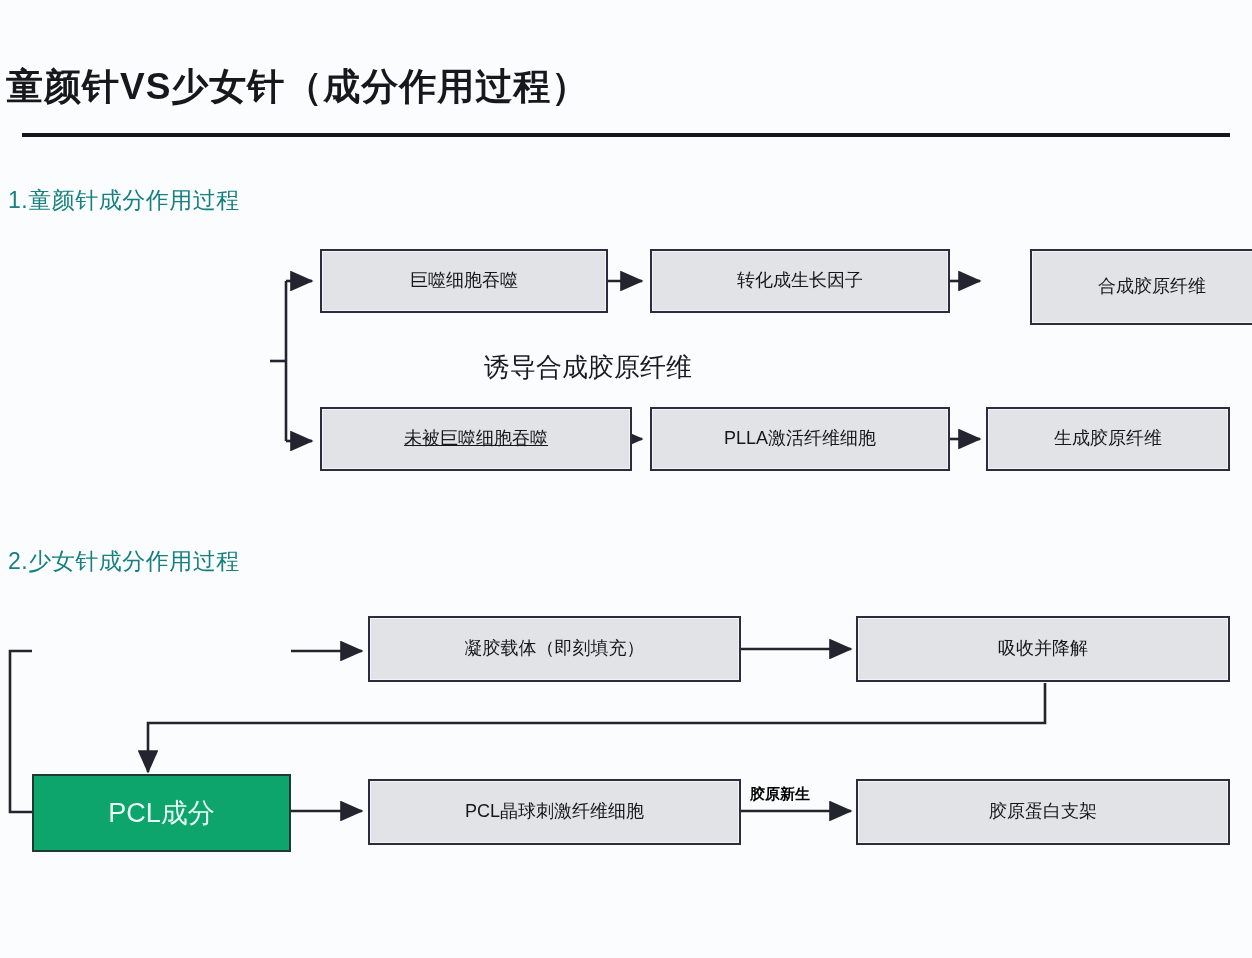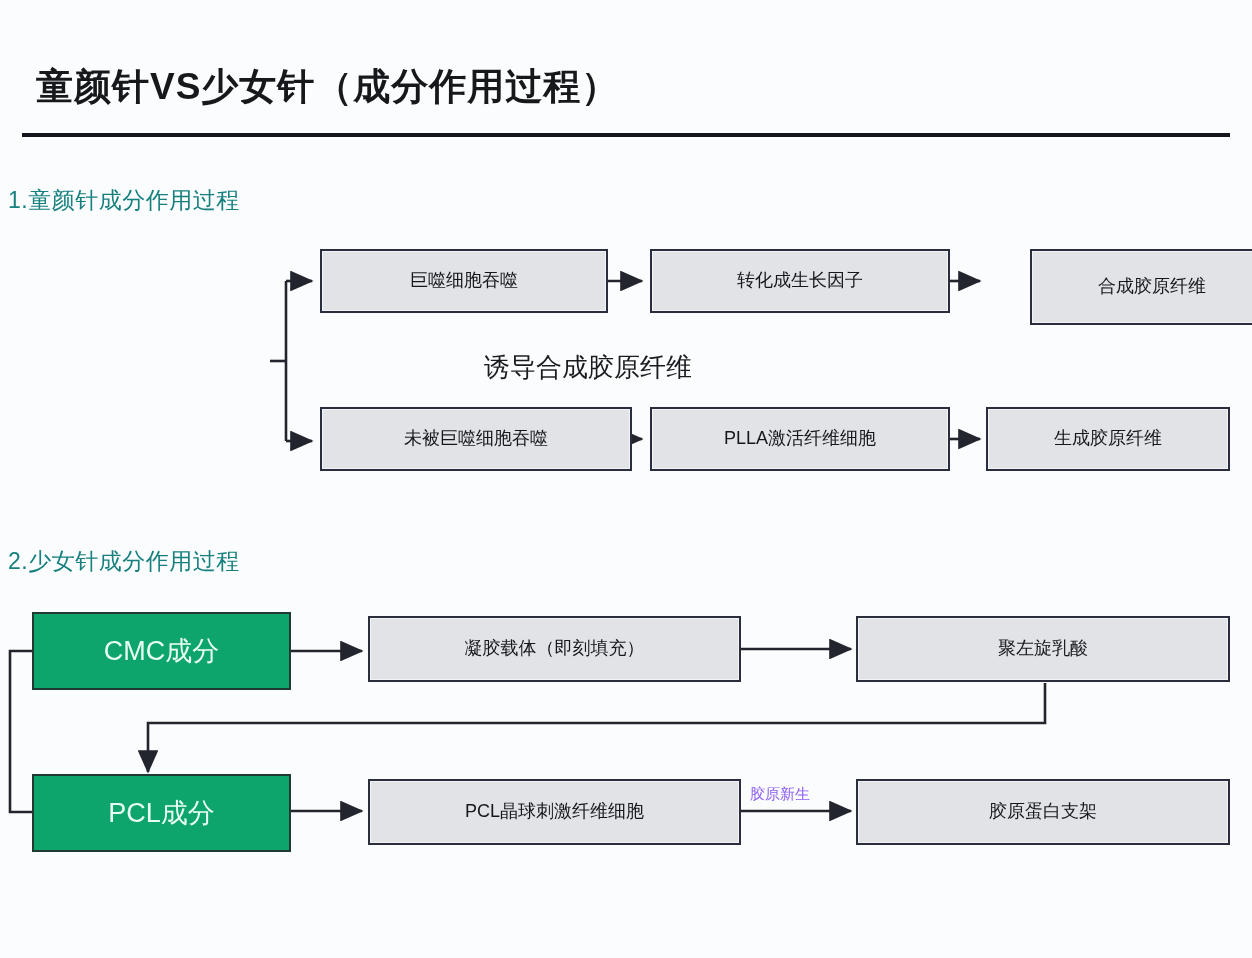--- a/index.html
+++ b/index.html
@@ -6,21 +6,21 @@
   body{
     width:1252px;height:958px;
     background:#fbfcfd;
     font-family:"Liberation Sans","DejaVu Sans",sans-serif;
     position:relative;
     overflow:hidden;
   }
   .page{position:absolute;inset:0;}
 
   #page-title{
-    position:absolute;left:36px;top:62px;
+    position:absolute;left:6px;top:62px;
     font-size:37px;font-weight:bold;color:#17181c;
     letter-spacing:1px;white-space:nowrap;
   }
   #title-rule{
     position:absolute;left:22px;top:133px;width:1208px;height:4px;
     background:#15161c;
   }
 
   .section-head{
     position:absolute;
@@ -55,21 +55,21 @@
   }
   .node.green.two-line{font-size:26px;line-height:1.28;}
 
   .edge-label{
     position:absolute;
     font-size:26px;color:#1a1b20;
     white-space:nowrap;
     text-align:right;
   }
   .edge-label.small{
-    font-size:15px;font-weight:normal;color:#8b5cf6;
+    font-size:15px;font-weight:bold;color:#000000;
   }
 </style>
 </head>
 <body>
 
 <div class="page">
 
   <div id="page-title">童颜针VS少女针（成分作用过程）</div>
   <div id="title-rule"></div>
 
@@ -111,31 +111,30 @@
 
 
   <div class="node gray" style="left:320px;top:249px;width:288px;height:64px;">巨噬细胞吞噬</div>
 
   <div class="node gray" style="left:650px;top:249px;width:300px;height:64px;">转化成生长因子</div>
 
   <div class="node gray" style="left:986px;top:249px;width:244px;height:76px;margin-left:44px;">合成胶原纤维</div>
 
   <div class="edge-label" style="left:484px;top:350px;">诱导合成胶原纤维</div>
 
-  <div class="node gray" style="left:320px;top:407px;width:312px;height:64px;">未被巨噬细胞吞噬</div>
+  <div class="node gray" style="left:320px;top:407px;width:312px;height:64px;text-decoration:underline;">未被巨噬细胞吞噬</div>
 
   <div class="node gray" style="left:650px;top:407px;width:300px;height:64px;">PLLA激活纤维细胞</div>
 
   <div class="node gray" style="left:986px;top:407px;width:244px;height:64px;">生成胶原纤维</div>
 
-  <div class="node green" style="left:32px;top:612px;width:259px;height:78px;">CMC成分</div>
 
   <div class="node gray" style="left:368px;top:616px;width:373px;height:66px;">凝胶载体（即刻填充）</div>
 
-  <div class="node gray" style="left:856px;top:616px;width:374px;height:66px;">聚左旋乳酸</div>
+  <div class="node gray" style="left:856px;top:616px;width:374px;height:66px;">吸收并降解</div>
 
   <div class="node gray" style="left:368px;top:779px;width:373px;height:66px;">PCL晶球刺激纤维细胞</div>
 
   <div class="node green" style="left:32px;top:774px;width:259px;height:78px;">PCL成分</div>
 
   <div class="edge-label small" style="left:750px;top:785px;">胶原新生</div>
 
   <div class="node gray" style="left:856px;top:779px;width:374px;height:66px;text-align:right;">胶原蛋白支架</div>
 
 </div>

